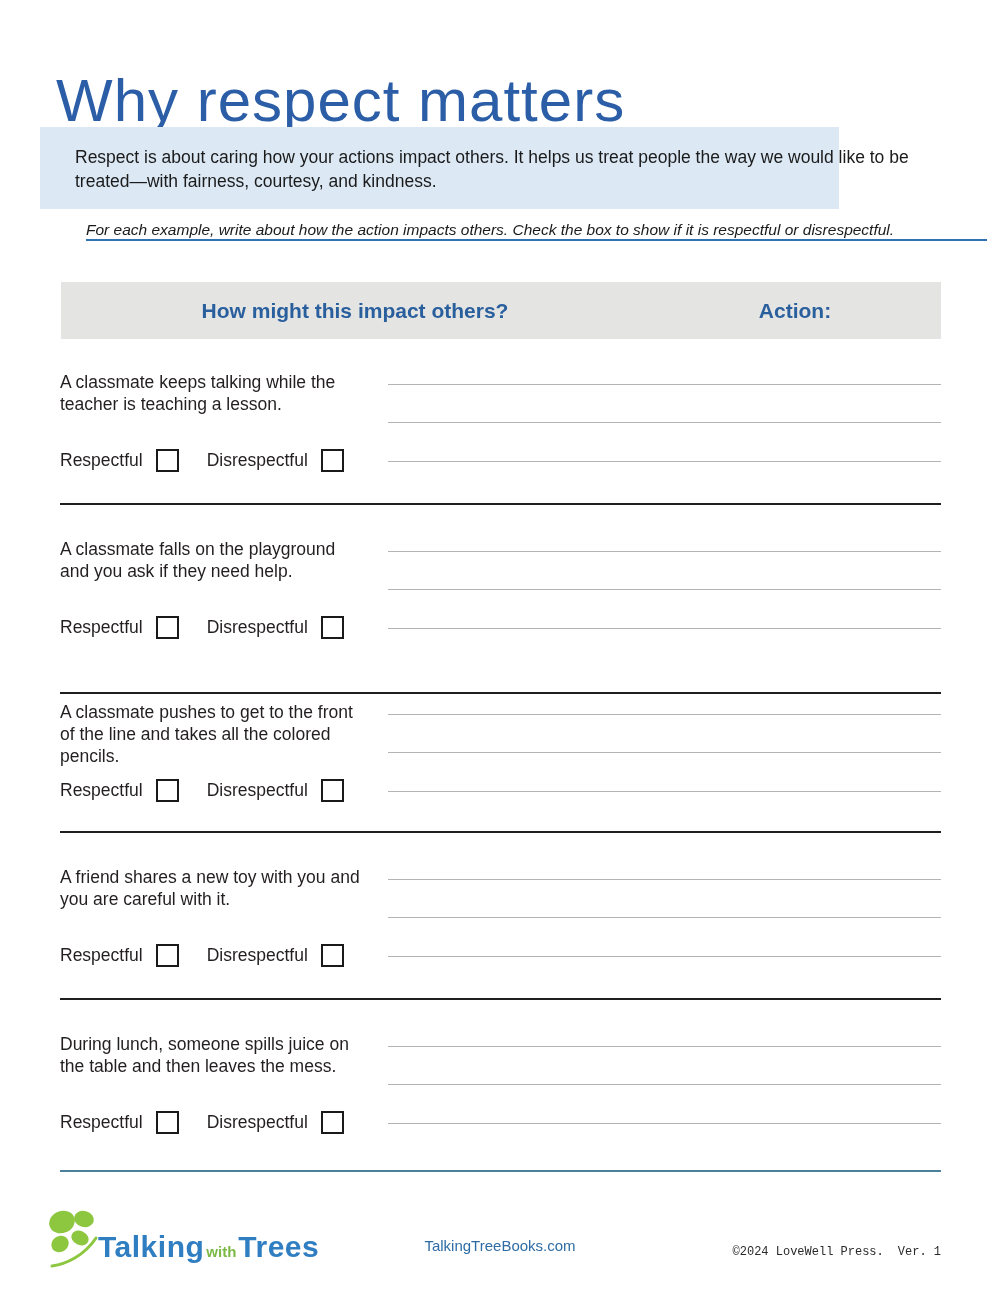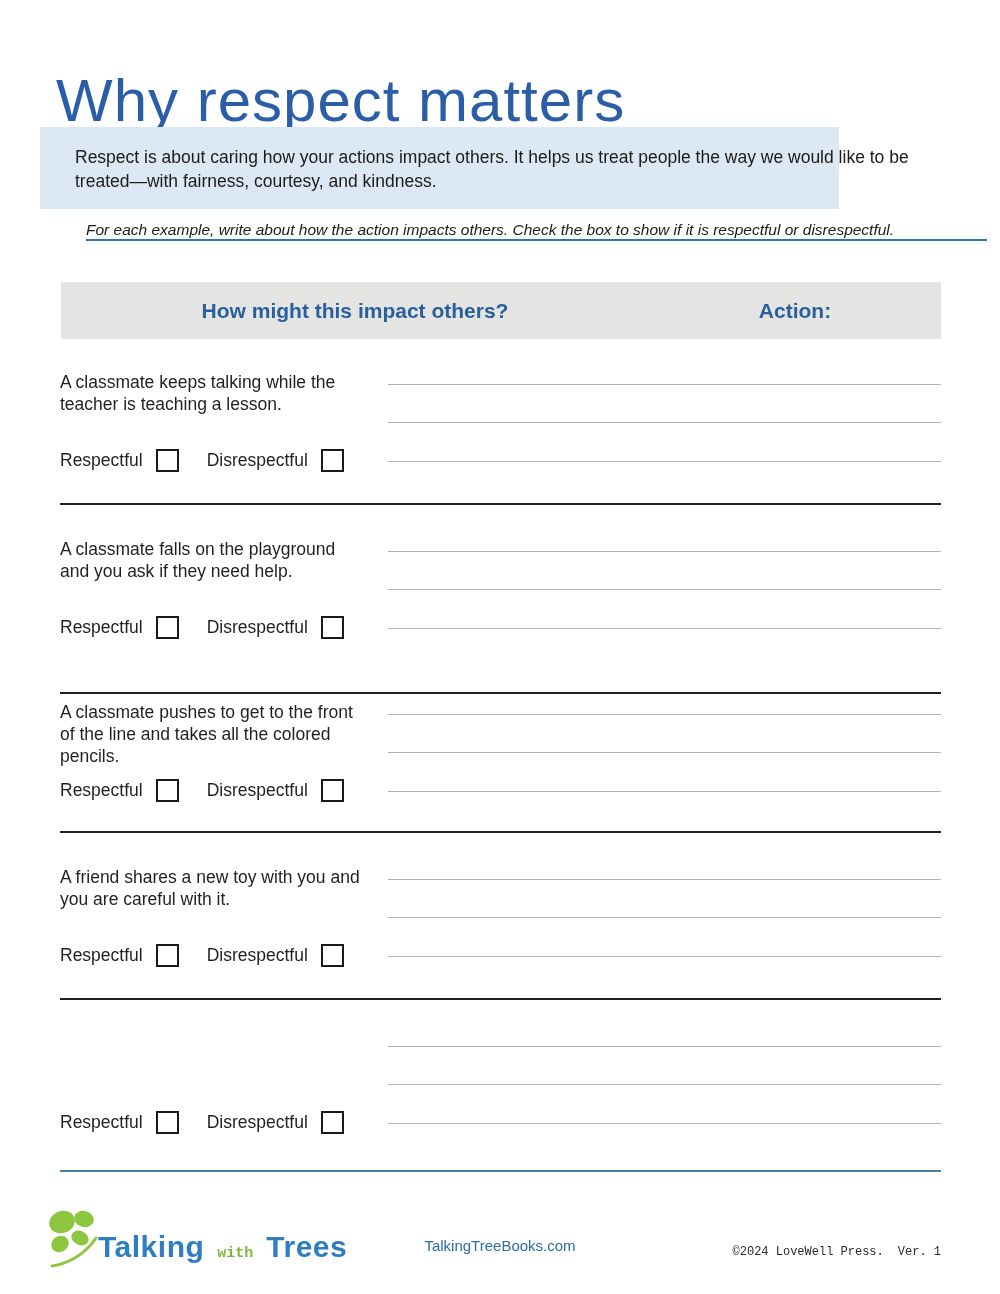--- a/index.html
+++ b/index.html
@@ -75,21 +75,21 @@
   .wline-1{top:46px;}
   .wline-2{top:84px;}
   .wline-3{top:123px;}
   .divider{position:absolute;left:0;right:0;bottom:0;height:2.5px;background:var(--divider);}
   .divider.accent{background:var(--divider-accent);}
   .footer-logo{position:absolute;left:46px;top:1208px;width:260px;height:64px;}
   .logo-text{position:absolute;left:52px;top:22px;white-space:nowrap;}
   .logo-talking,.logo-trees{
     font-size:30px;font-weight:bold;color:var(--logo-blue);letter-spacing:0.5px;
   }
-  .logo-with{font-size:15px;font-weight:bold;color:var(--logo-green);margin:0 13px;font-family:Liberation Mono, monospace;}
+  .logo-with{font-size:15px;font-weight:bold;color:var(--logo-green);margin:0 2px;}
   .sapling{position:absolute;left:0;top:0;}
   .footer-site{
     position:absolute;left:350px;top:1237px;width:300px;text-align:center;
     font-size:15px;color:var(--link-blue);
   }
   .footer-copy{
     position:absolute;right:59px;top:1245px;font-size:12px;color:#2a2a2a;text-align:right;font-family:Liberation Mono, monospace;
   }
   .footer-copy .ver{margin-left:14px;}
 </style>
@@ -167,20 +167,21 @@
   </div>
   <div class="write-lines">
     <div class="wline wline-1"></div>
     <div class="wline wline-2"></div>
     <div class="wline wline-3"></div>
   </div>
   <div class="divider"></div>
 </div>
 
 <div class="row row-5">
+  <div class="action-text">During lunch, someone spills juice on the table and then leaves the mess.</div>
   <div class="check-line">
     <span>Respectful</span>
     <span class="checkbox"></span>
     <span class="cb-label-2">Disrespectful</span>
     <span class="checkbox"></span>
   </div>
   <div class="write-lines">
     <div class="wline wline-1"></div>
     <div class="wline wline-2"></div>
     <div class="wline wline-3"></div>

